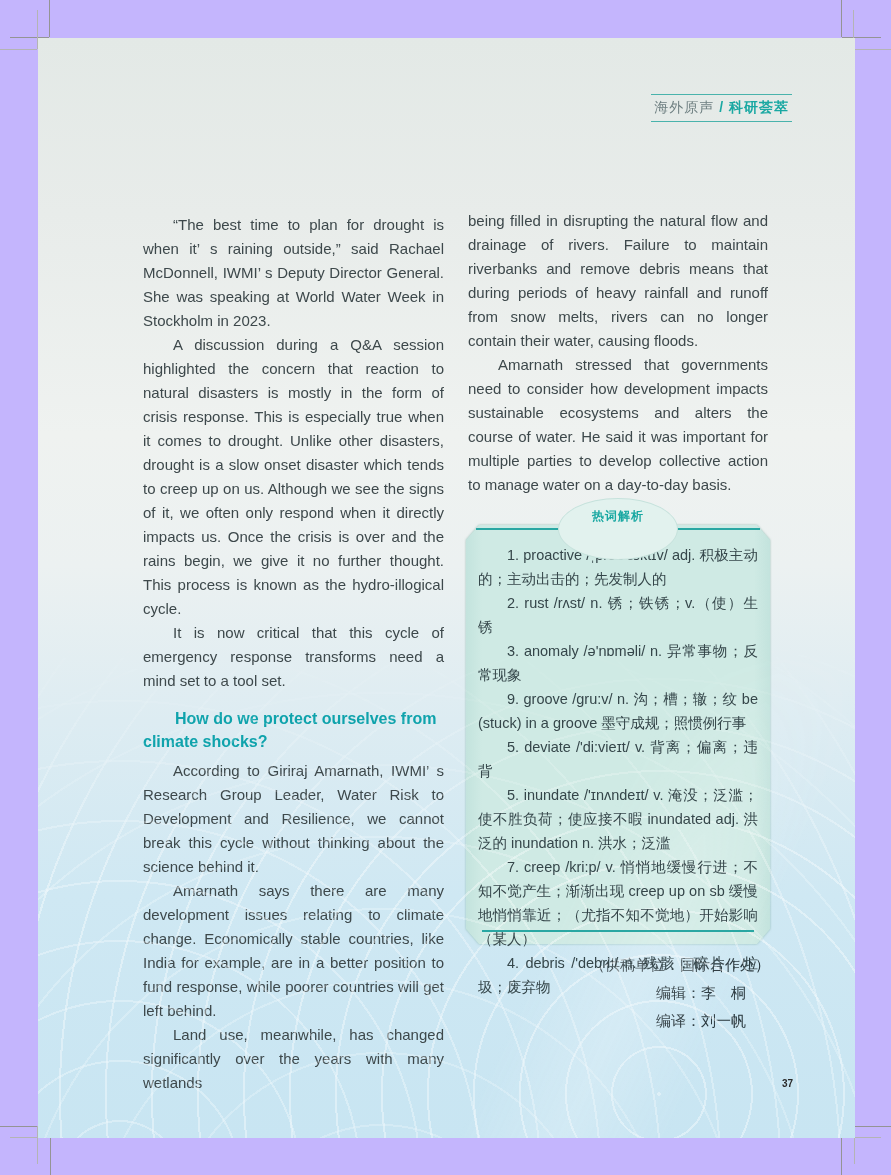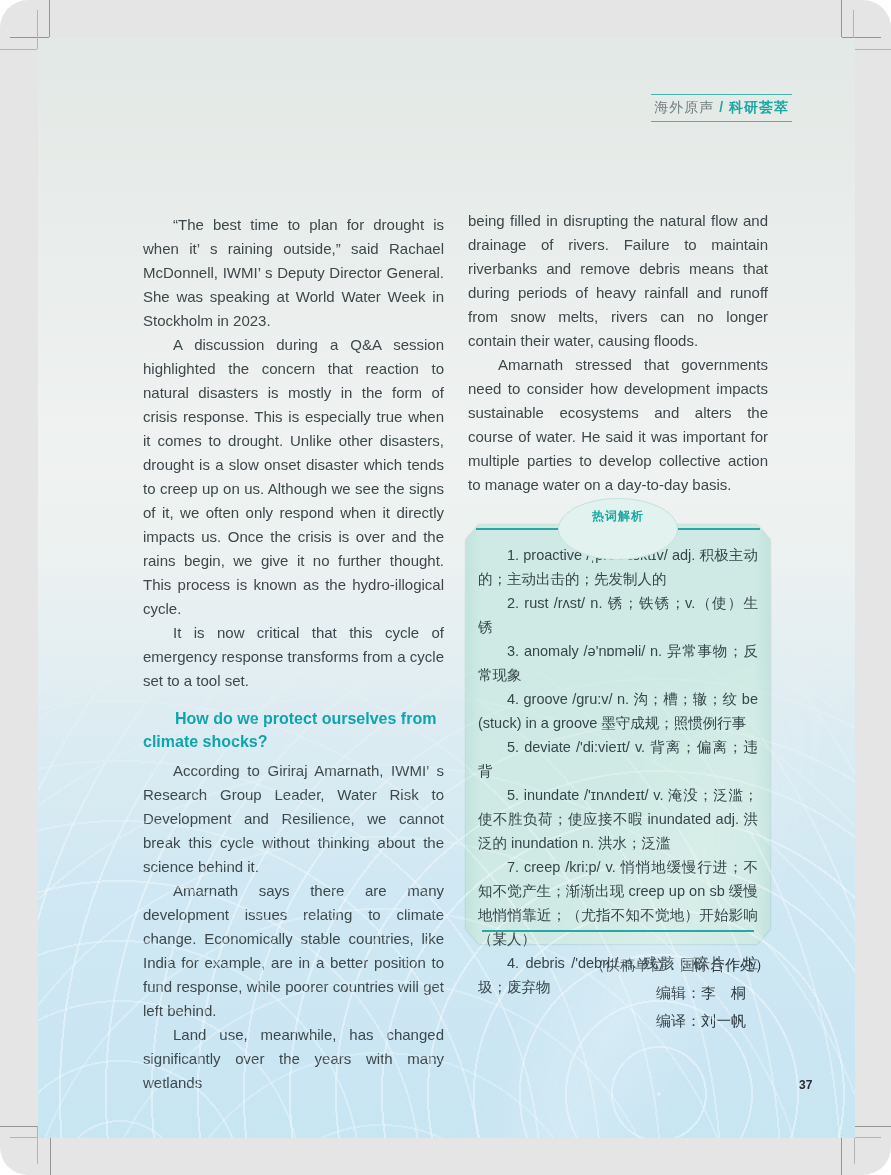--- a/index.html
+++ b/index.html
@@ -1,19 +1,18 @@
 <!DOCTYPE html>
 <html><head>
 <meta charset="utf-8">
 <style>
   html,body{margin:0;padding:0;background:#ffffff;}
   .canvas{
-    position:relative;width:891px;height:1175px;background:#e5e5e5;overflow:hidden;
+    position:relative;width:891px;height:1175px;background:#c4b5fd;overflow:hidden;
     font-family:"Liberation Sans","DejaVu Sans",sans-serif;
-    border-radius:28px;
   }
   
   .sheet{
     position:absolute;left:38px;top:38px;width:817px;height:1100px;overflow:hidden;
     background:linear-gradient(180deg,
       #e3e9e6 0%, #e8ecea 16%, #eff2f0 36%, #ecf1f1 48%,
       #ddecf2 62%, #cfe8f3 78%, #c8e5f2 100%);
   }
   
   .sheet::after{
@@ -66,21 +65,21 @@
   .vb-title{font-size:12px;font-weight:bold;color:#19a8a2;letter-spacing:1px;}
   .vb-entries{position:absolute;z-index:1;top:45px;left:12px;right:12px;color:#35464a;}
   .vb-entries p{margin:0;font-size:14.5px;line-height:24px;text-align:justify;text-indent:2em;}
   
   .credits{
     position:absolute;left:392px;top:913px;width:340px;text-align:right;
     font-family:Liberation Serif, serif;color:#26343a;font-size:15px;line-height:28px;
   }
   .credits .inset{padding-right:24px;}
   
-  .page-number{position:absolute;left:761px;top:1040px;font-size:12px;font-weight:bold;color:#2b2b2b;}
+  .page-number{position:absolute;left:744px;top:1040px;font-size:10px;font-weight:bold;color:#2b2b2b;}
 </style>
 </head>
 <body>
 
 <div class="canvas">
 
   <div class="mark" style="left:10px;top:37px;width:39px;height:1px;"></div>
   <div class="mark lt" style="left:37px;top:10px;width:1px;height:39px;"></div>
   <div class="mark lt" style="left:0;top:49px;width:37px;height:1px;"></div>
   <div class="mark" style="left:49px;top:0;width:1px;height:37px;"></div>
@@ -104,21 +103,21 @@
 
     <div class="header-tag">
       <span class="gray">海外原声</span>
       <span class="teal">/</span>
       <span class="teal">科研荟萃</span>
     </div>
 
     <div class="col col-left">
       <p>“The best time to plan for drought is when it’ s raining outside,” said Rachael McDonnell, IWMI’ s Deputy Director General. She was speaking at World Water Week in Stockholm in 2023.</p>
       <p>A discussion during a Q&amp;A session highlighted the concern that reaction to natural disasters is mostly in the form of crisis response. This is especially true when it comes to drought. Unlike other disasters, drought is a slow onset disaster which tends to creep up on us. Although we see the signs of it, we often only respond when it directly impacts us. Once the crisis is over and the rains begin, we give it no further thought. This process is known as the hydro-illogical cycle.</p>
-      <p>It is now critical that this cycle of emergency response transforms from a cycle set to a tool set.</p>
+      <p>It is now critical that this cycle of emergency response transforms need a mind set to a tool set.</p>
       <p class="heading">How do we protect ourselves from climate shocks?</p>
       <p>According to Giriraj Amarnath, IWMI’ s Research Group Leader, Water Risk to Development and Resilience, we cannot break this cycle without thinking about the science behind it.</p>
       <p>Amarnath says there are many development issues relating to climate change. Economically stable countries, like India for example, are in a better position to fund response, while poorer countries will get left behind.</p>
       <p>Land use, meanwhile, has changed significantly over the years with many wetlands</p>
     </div>
 
     <div class="col col-right">
       <p class="cont">being filled in disrupting the natural flow and drainage of rivers. Failure to maintain riverbanks and remove debris means that during periods of heavy rainfall and runoff from snow melts, rivers can no longer contain their water, causing floods.</p>
       <p>Amarnath stressed that governments need to consider how development impacts sustainable ecosystems and alters the course of water. He said it was important for multiple parties to develop collective action to manage water on a day-to-day basis.</p>
     </div>
@@ -129,21 +128,21 @@
       </div>
       <div class="vb-line-top"></div>
       <div class="vb-line-bottom"></div>
       <div class="vb-ellipse">
         <span class="vb-title">热词解析</span>
       </div>
       <div class="vb-entries">
         <p>1. proactive /ˌprəʊ'æktɪv/ adj. 积极主动的；主动出击的；先发制人的</p>
         <p>2. rust /rʌst/ n. 锈；铁锈；v.（使）生锈</p>
         <p>3. anomaly /ə'nɒməli/ n. 异常事物；反常现象</p>
-        <p>4. groove /gru:v/ n. 沟；槽；辙；纹 be (stuck) in a groove 墨守成规；照惯例行事</p>
+        <p>9. groove /gru:v/ n. 沟；槽；辙；纹 be (stuck) in a groove 墨守成规；照惯例行事</p>
         <p>5. deviate /'di:vieɪt/ v. 背离；偏离；违背</p>
         <p>5. inundate /'ɪnʌndeɪt/ v. 淹没；泛滥；使不胜负荷；使应接不暇 inundated adj. 洪泛的 inundation n. 洪水；泛滥</p>
         <p>7. creep /kri:p/ v. 悄悄地缓慢行进；不知不觉产生；渐渐出现 creep up on sb 缓慢地悄悄靠近；（尤指不知不觉地）开始影响（某人）</p>
         <p>4. debris /'debri:/ n. 残骸；碎片；垃圾；废弃物</p>
       </div>
     </div>
 
     <div class="credits">
       <div>（供稿单位：国际合作处）</div>
       <div class="inset">编辑：李　桐</div>

